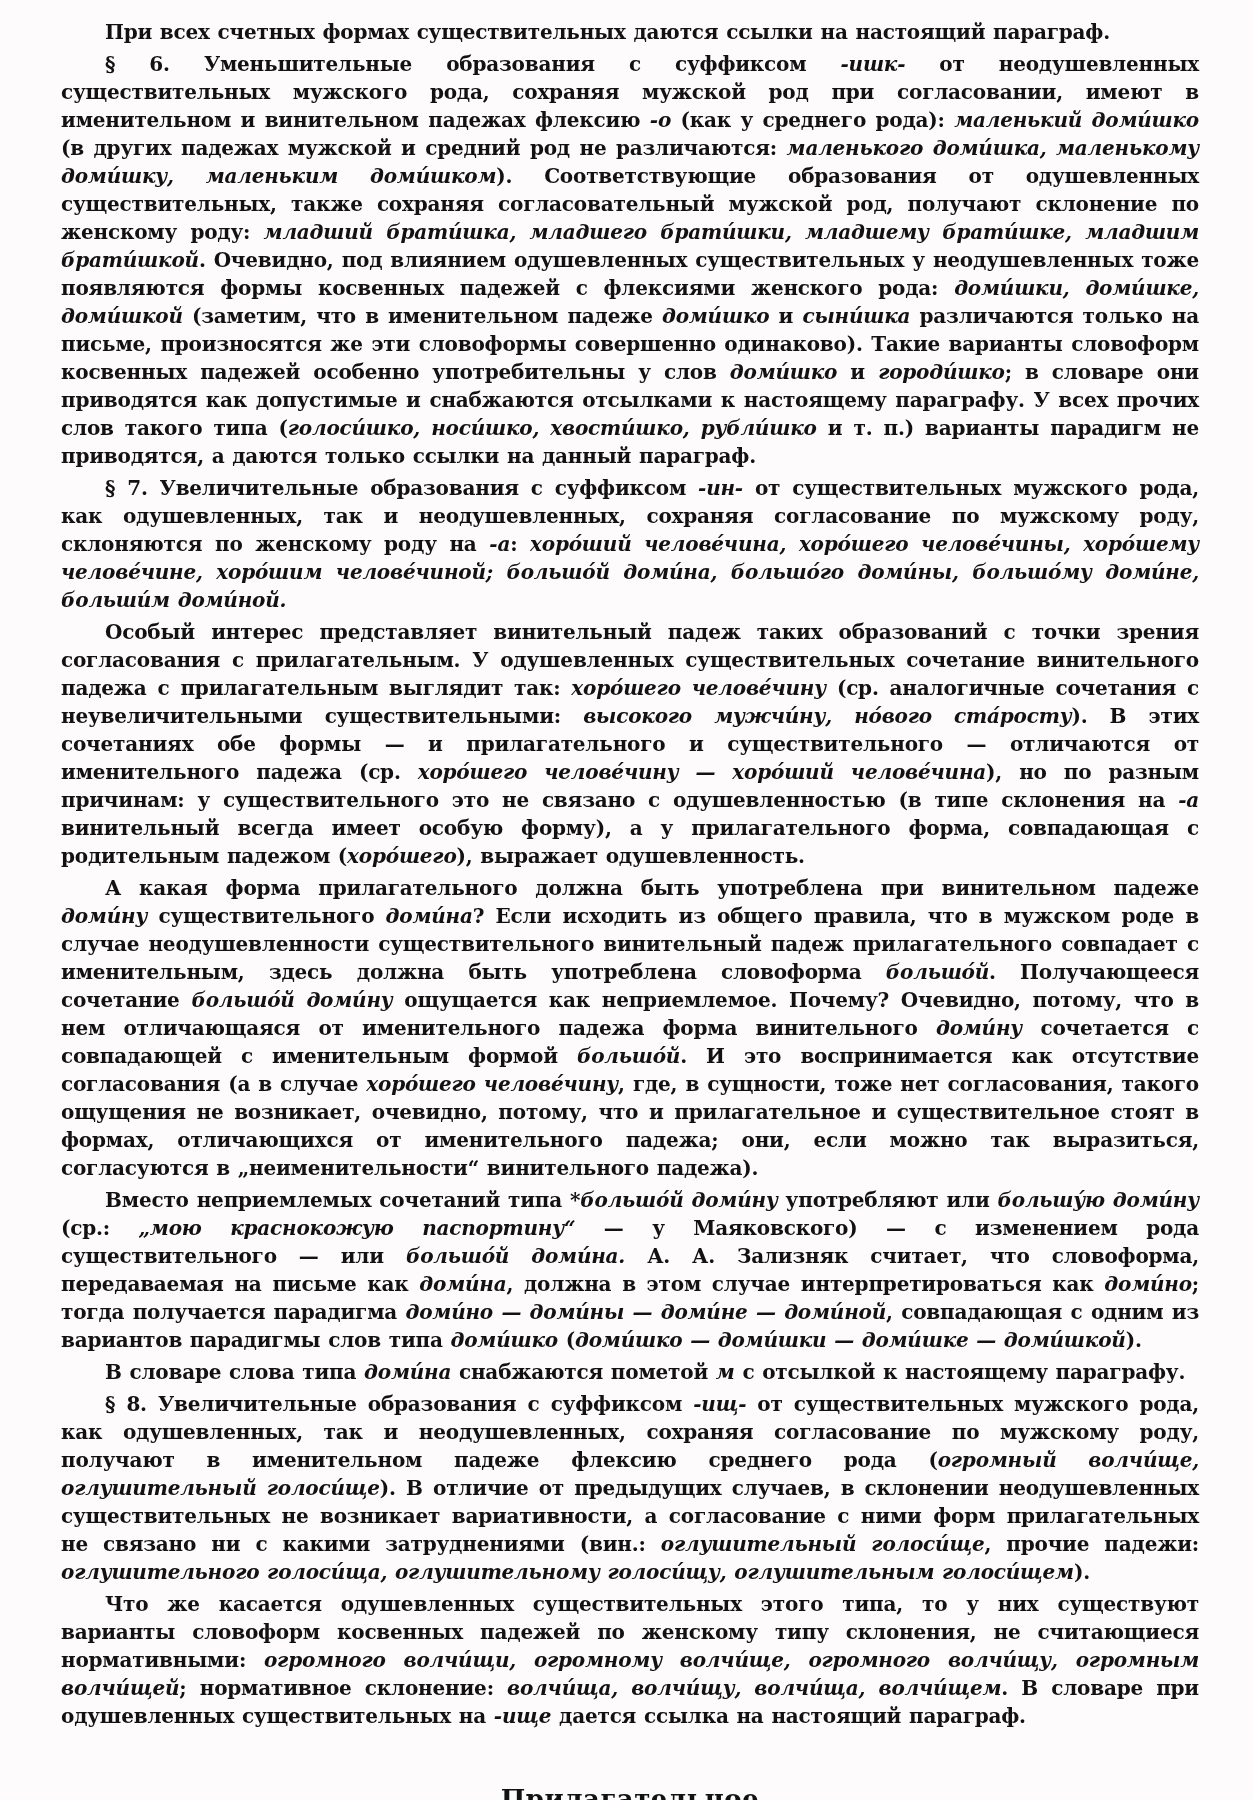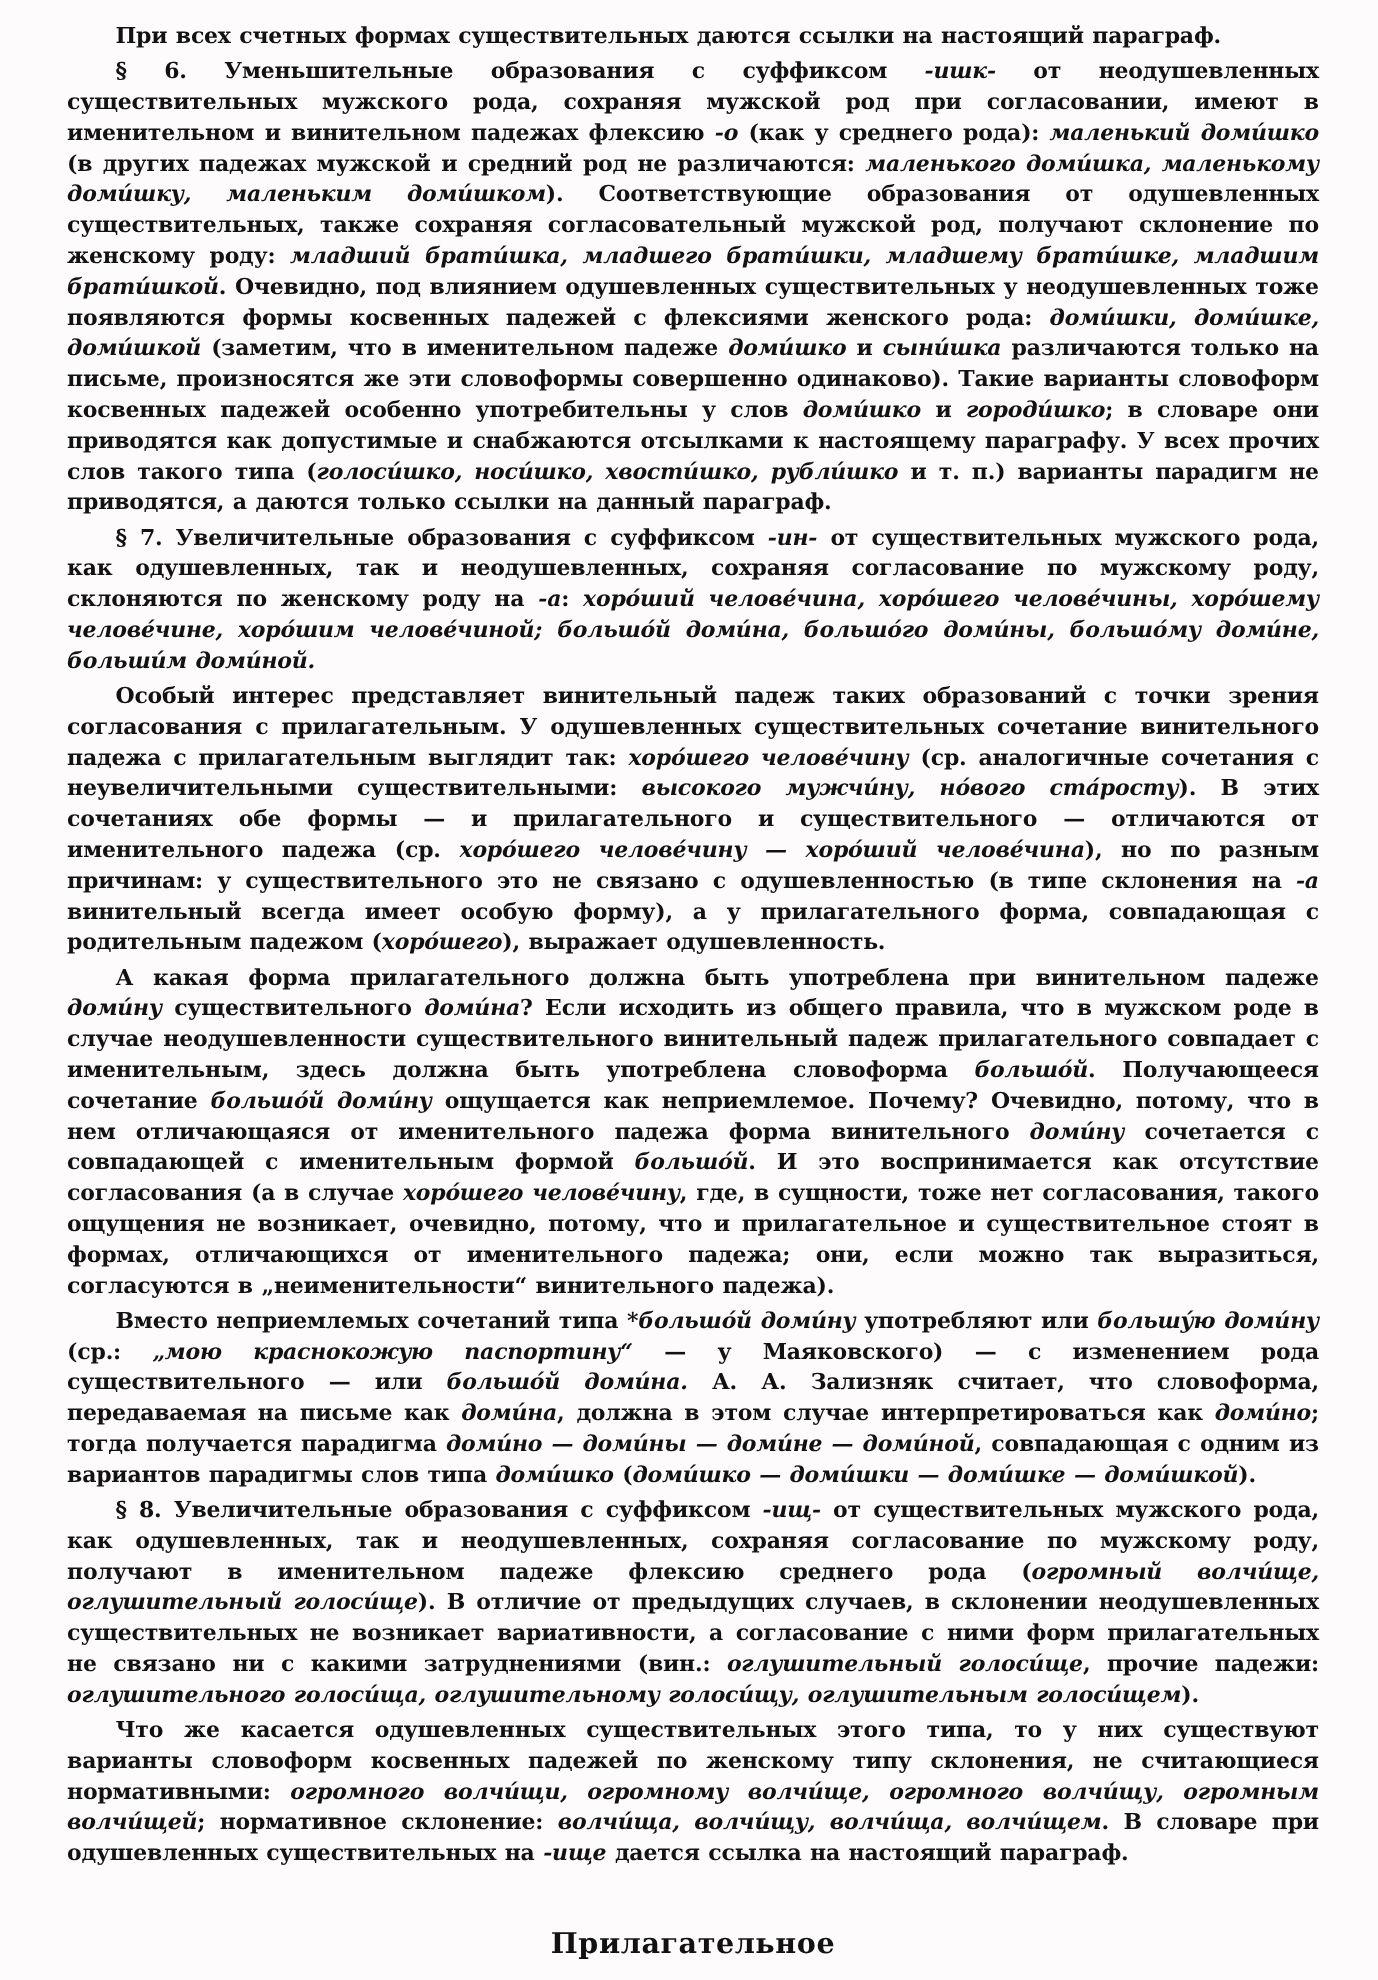--- a/index.html
+++ b/index.html
@@ -47,20 +47,21 @@
 
 <div class="page">
   <div class="text-column">
     <div id="paras-before">
         <p class="para"><span>При всех счетных формах существительных даются ссылки на настоящий параграф.</span></p>
         <p class="para"><span class="b">§ 6. </span><span>Уменьшительные образования с суффиксом </span><span class="em">-ишк-</span><span> от неодушевленных существительных мужского рода, сохраняя мужской род при согласовании, имеют в именительном и винительном падежах флексию </span><span class="em">-о</span><span> (как у среднего рода): </span><span class="em">маленький доми́шко</span><span> (в других падежах мужской и средний род не различаются: </span><span class="em">маленького доми́шка, маленькому доми́шку, маленьким доми́шком</span><span>). Соответствующие образования от одушевленных существительных, также сохраняя согласовательный мужской род, получают склонение по женскому роду: </span><span class="em">младший брати́шка, младшего брати́шки, младшему брати́шке, младшим брати́шкой</span><span>. Очевидно, под влиянием одушевленных существительных у неодушевленных тоже появляются формы косвенных падежей с флексиями женского рода: </span><span class="em">доми́шки, доми́шке, доми́шкой</span><span> (заметим, что в именительном падеже </span><span class="em">доми́шко</span><span> и </span><span class="em">сыни́шка</span><span> различаются только на письме, произносятся же эти словоформы совершенно одинаково). Такие варианты словоформ косвенных падежей особенно употребительны у слов </span><span class="em">доми́шко</span><span> и </span><span class="em">городи́шко</span><span>; в словаре они приводятся как допустимые и снабжаются отсылками к настоящему параграфу. У всех прочих слов такого типа (</span><span class="em">голоси́шко, носи́шко, хвости́шко, рубли́шко</span><span> и т. п.) варианты парадигм не приводятся, а даются только ссылки на данный параграф.</span></p>
         <p class="para"><span class="b">§ 7. </span><span>Увеличительные образования с суффиксом </span><span class="em">-ин-</span><span> от существительных мужского рода, как одушевленных, так и неодушевленных, сохраняя согласование по мужскому роду, склоняются по женскому роду на </span><span class="em">-а</span><span>: </span><span class="em">хоро́ший челове́чина, хоро́шего челове́чины, хоро́шему челове́чине, хоро́шим челове́чиной; большо́й доми́на, большо́го доми́ны, большо́му доми́не, больши́м доми́ной.</span></p>
         <p class="para"><span>Особый интерес представляет винительный падеж таких образований с точки зрения согласования с прилагательным. У одушевленных существительных сочетание винительного падежа с прилагательным выглядит так: </span><span class="em">хоро́шего челове́чину</span><span> (ср. аналогичные сочетания с неувеличительными существительными: </span><span class="em">высокого мужчи́ну, но́вого ста́росту</span><span>). В этих сочетаниях обе формы — и прилагательного и существительного — отличаются от именительного падежа (ср. </span><span class="em">хоро́шего челове́чину — хоро́ший челове́чина</span><span>), но по разным причинам: у существительного это не связано с одушевленностью (в типе склонения на </span><span class="em">-а</span><span> винительный всегда имеет особую форму), а у прилагательного форма, совпадающая с родительным падежом (</span><span class="em">хоро́шего</span><span>), выражает одушевленность.</span></p>
         <p class="para"><span>А какая форма прилагательного должна быть употреблена при винительном падеже </span><span class="em">доми́ну</span><span> существительного </span><span class="em">доми́на</span><span>? Если исходить из общего правила, что в мужском роде в случае неодушевленности существительного винительный падеж прилагательного совпадает с именительным, здесь должна быть употреблена словоформа </span><span class="em">большо́й</span><span>. Получающееся сочетание </span><span class="em">большо́й доми́ну</span><span> ощущается как неприемлемое. Почему? Очевидно, потому, что в нем отличающаяся от именительного падежа форма винительного </span><span class="em">доми́ну</span><span> сочетается с совпадающей с именительным формой </span><span class="em">большо́й</span><span>. И это воспринимается как отсутствие согласования (а в случае </span><span class="em">хоро́шего челове́чину</span><span>, где, в сущности, тоже нет согласования, такого ощущения не возникает, очевидно, потому, что и прилагательное и существительное стоят в формах, отличающихся от именительного падежа; они, если можно так выразиться, согласуются в „неименительности“ винительного падежа).</span></p>
         <p class="para"><span>Вместо неприемлемых сочетаний типа *</span><span class="em">большо́й доми́ну</span><span> употребляют или </span><span class="em">большу́ю доми́ну</span><span> (ср.: </span><span class="em">„мою краснокожую паспортину“</span><span> — у Маяковского) — с изменением рода существительного — или </span><span class="em">большо́й доми́на.</span><span> А. А. Зализняк считает, что словоформа, передаваемая на письме как </span><span class="em">доми́на</span><span>, должна в этом случае интерпретироваться как </span><span class="em">доми́но</span><span>; тогда получается парадигма </span><span class="em">доми́но — доми́ны — доми́не — доми́ной</span><span>, совпадающая с одним из вариантов парадигмы слов типа </span><span class="em">доми́шко</span><span> (</span><span class="em">доми́шко — доми́шки — доми́шке — доми́шкой</span><span>).</span></p>
+        <p class="para"><span>В словаре слова типа </span><span class="em">доми́на</span><span> снабжаются пометой </span><span class="em">м</span><span> с отсылкой к настоящему параграфу.</span></p>
         <p class="para"><span class="b">§ 8. </span><span>Увеличительные образования с суффиксом </span><span class="em">-ищ-</span><span> от существительных мужского рода, как одушевленных, так и неодушевленных, сохраняя согласование по мужскому роду, получают в именительном падеже флексию среднего рода (</span><span class="em">огромный волчи́ще, оглушительный голоси́ще</span><span>). В отличие от предыдущих случаев, в склонении неодушевленных существительных не возникает вариативности, а согласование с ними форм прилагательных не связано ни с какими затруднениями (вин.: </span><span class="em">оглушительный голоси́ще</span><span>, прочие падежи: </span><span class="em">оглушительного голоси́ща, оглушительному голоси́щу, оглушительным голоси́щем</span><span>).</span></p>
         <p class="para"><span>Что же касается одушевленных существительных этого типа, то у них существуют варианты словоформ косвенных падежей по женскому типу склонения, не считающиеся нормативными: </span><span class="em">огромного волчи́щи, огромному волчи́ще, огромного волчи́щу, огромным волчи́щей</span><span>; нормативное склонение: </span><span class="em">волчи́ща, волчи́щу, волчи́ща, волчи́щем</span><span>. В словаре при одушевленных существительных на </span><span class="em">-ище</span><span> дается ссылка на настоящий параграф.</span></p>
       </div>
     <h2 class="section-heading">Прилагательное</h2>
     <div id="paras-after">
         <p class="para"><span>Подача прилагательных в данном словаре включает больше нетрадиционных моментов, чем подача других частей речи. Сюда относится прежде всего последовательное приведение форм сравнительной степени, о чем уже говорилось во вступительной статье.</span></p>
       </div>
 
   </div>
 </div>

